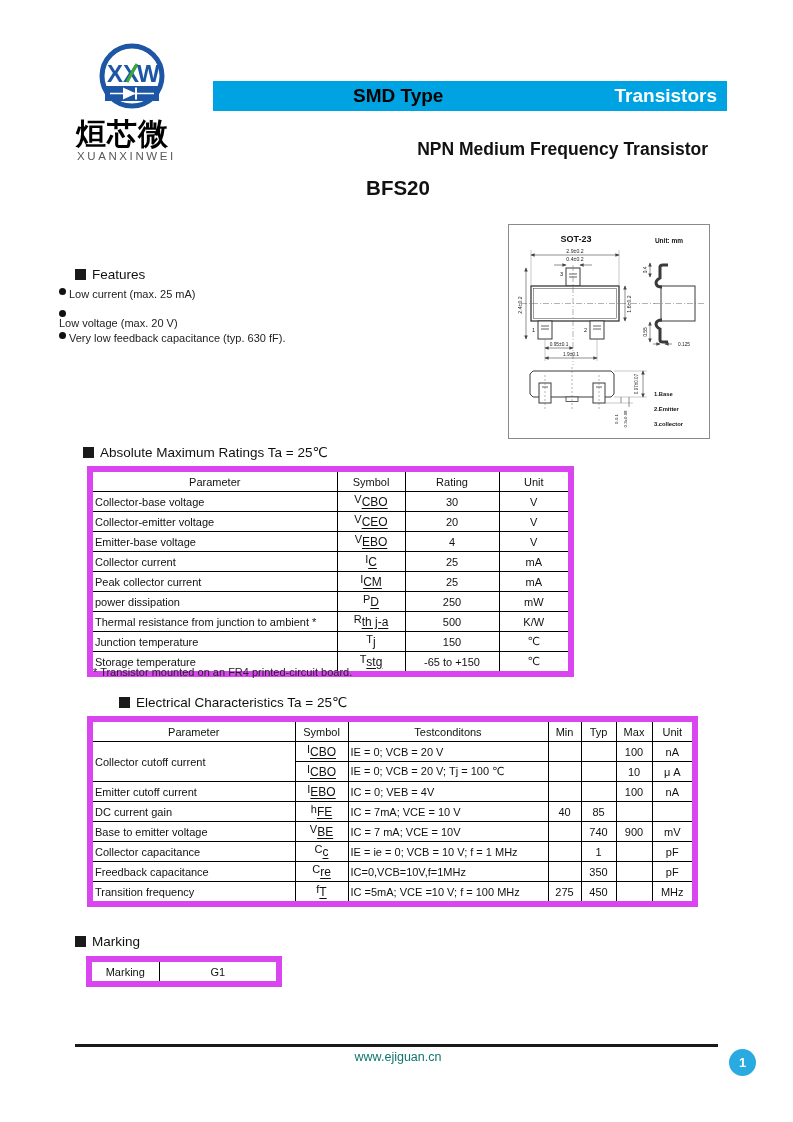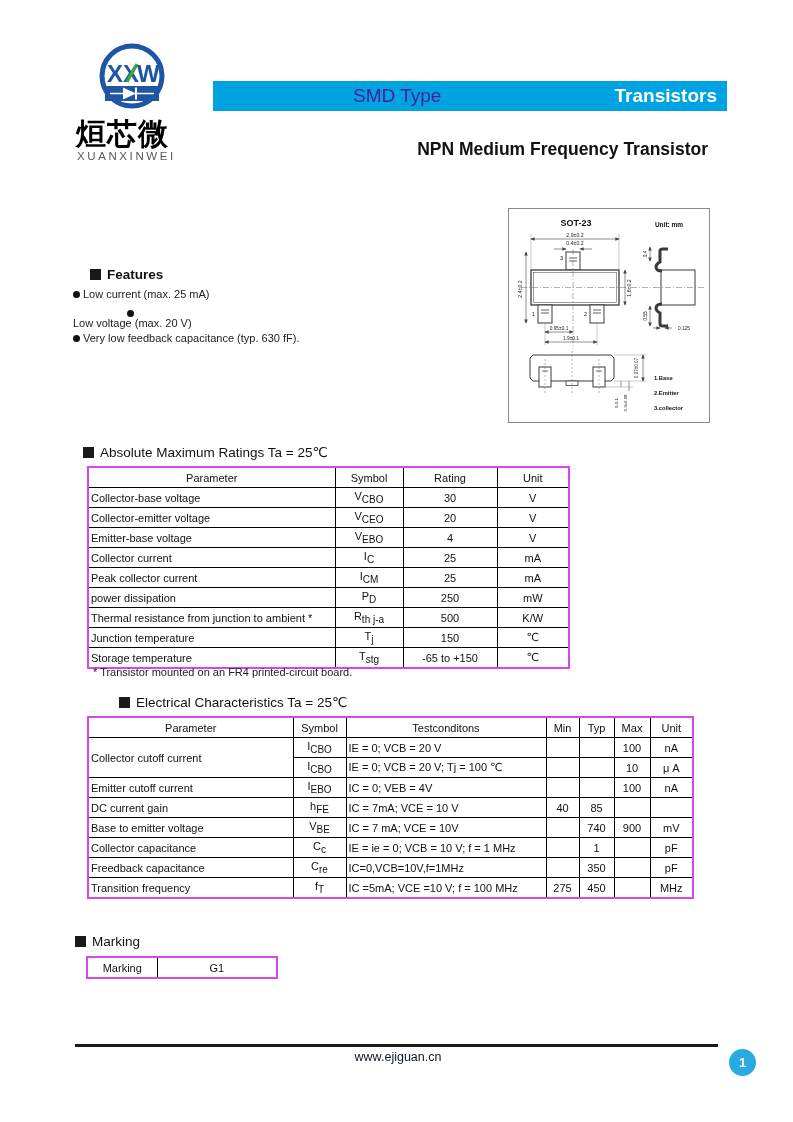--- a/index.html
+++ b/index.html
@@ -6,47 +6,47 @@
   .page{position:relative;width:793px;height:1122px;background:#fff;margin:0 auto;
         font-family:"Liberation Sans","DejaVu Sans",sans-serif;color:#111;overflow:hidden;}
   .abs{position:absolute;}
 
   
   .logo-cn{position:absolute;left:76px;top:114px;width:130px;font-size:30px;font-weight:bold;color:#000;letter-spacing:1px;}
   .logo-en{position:absolute;left:77px;top:150px;font-size:11.5px;color:#595959;letter-spacing:2.6px;}
 
   
   .banner{position:absolute;left:213px;top:81px;width:514px;height:30px;background:#00a3e2;}
-  .banner .bl{position:absolute;left:140px;top:0;line-height:30px;color:#4c1d95;font-size:19px;font-weight:normal;}
+  .banner .bl{position:absolute;left:140px;top:0;line-height:30px;color:#000000;font-size:19px;font-weight:bold;}
   .banner .br{position:absolute;right:10px;top:0;line-height:30px;color:#fff;font-size:19px;font-weight:bold;}
 
   .doc-title{position:absolute;left:88px;top:139px;width:620px;text-align:right;font-size:17.5px;font-weight:bold;}
   .part-no{position:absolute;left:88px;top:176px;width:620px;text-align:center;font-size:20.5px;font-weight:bold;}
 
   
-  .pkg-box{position:absolute;left:508px;top:208px;width:200px;height:213px;border:1px solid #8a8a8a;background:#fff;}
+  .pkg-box{position:absolute;left:508px;top:224px;width:200px;height:213px;border:1px solid #8a8a8a;background:#fff;}
 
   
   .sec{position:absolute;display:flex;align-items:center;font-size:13.5px;color:#111;}
   .sq{width:11px;height:11px;background:#1a1a1a;margin-right:6px;flex:0 0 auto;}
 
-  .feat{position:absolute;left:73px;font-size:11px;color:#222;display:flex;align-items:center;}
+  .feat{position:absolute;left:59px;font-size:11px;color:#222;display:flex;}
   .dot{width:7px;height:7px;border-radius:50%;background:#111;margin-right:3px;flex:0 0 auto;}
 
   table{border-collapse:collapse;table-layout:fixed;font-size:11px;color:#111;background:#fff;}
-  table.bordered{border:2px solid #d946ef;}
+  table.bordered{border:6px solid #d946ef;}
   table.bordered td, table.bordered th{border:1px solid #000;height:19px;padding:0 2px;font-weight:normal;overflow:hidden;white-space:nowrap;}
   td.l{text-align:left;padding-left:4px;}
   td.c, th{text-align:center;}
-  sub{font-size:10px;}
+  sub{font-size:12px;text-decoration:underline;}
   .footnote{position:absolute;left:93px;top:666px;font-size:11px;color:#222;}
 
   
   .foot-line{position:absolute;left:75px;top:1044px;width:643px;height:3px;background:#1a1a1a;}
-  .website{position:absolute;left:88px;top:1050px;width:620px;text-align:center;font-size:12.5px;color:#0f172a;}
+  .website{position:absolute;left:88px;top:1050px;width:620px;text-align:center;font-size:12.5px;color:#0f766e;}
   .page-badge{position:absolute;left:729px;top:1049px;width:27px;height:27px;border-radius:50%;background:#29abe2;
               color:#fff;font-size:13px;font-weight:bold;text-align:center;line-height:27px;}
 </style>
 </head>
 <body>
 
 <div class="page">
 
   <svg class="abs" style="left:97px;top:42px;" width="70" height="72" viewBox="0 0 70 72" aria-hidden="true">
     <circle cx="35" cy="34" r="30" fill="none" stroke="#1d56a5" stroke-width="5"></circle>
@@ -61,20 +61,21 @@
   </svg>
   <div class="logo-cn">烜芯微</div>
   <div class="logo-en">XUANXINWEI</div>
 
   <div class="banner">
     <span class="bl">SMD Type</span>
     <span class="br">Transistors</span>
   </div>
 
   <div class="doc-title">NPN Medium Frequency Transistor</div>
+  <div class="part-no">BFS20</div>
 
   <div class="pkg-box">
     <svg width="198" height="211" viewBox="0 0 198 211">
       <defs>
         <marker id="ah" markerWidth="7" markerHeight="6" refX="6" refY="3" orient="auto-start-reverse">
           <path d="M0,0 L7,3 L0,6 Z" fill="#444"></path>
         </marker>
       </defs>
 
       <text x="67" y="17" text-anchor="middle" font-size="9" font-weight="bold" fill="#111">SOT-23</text>
@@ -151,21 +152,21 @@
       <line x1="120" y1="172" x2="120" y2="182" stroke="#444" stroke-width="0.6"></line>
       <text x="109" y="194" text-anchor="middle" font-size="4.4" fill="#222" transform="rotate(-90 109 194)">0-0.1</text>
       <text x="117.5" y="194" text-anchor="middle" font-size="4.4" fill="#222" transform="rotate(-90 117.5 194)">0.3±0.08</text>
 
       <text x="145" y="171" font-size="5.8" font-weight="bold" fill="#111">1.Base</text>
       <text x="145" y="186" font-size="5.8" font-weight="bold" fill="#111">2.Emitter</text>
       <text x="145" y="201" font-size="5.8" font-weight="bold" fill="#111">3.collector</text>
     </svg>
   </div>
 
-  <div class="sec" style="left:90px;top:267px;font-weight:bold;">
+  <div class="sec" style="left:75px;top:267px;">
     <span class="sq"></span>
     <span>Features</span>
   </div>
   <div class="feat" style="top:288px;">
     <span class="dot"></span>
     <span>Low current (max. 25 mA)</span>
   </div>
   <div class="feat" style="top:310px;flex-direction:column;">
     <span class="dot"></span>
     <span>Low voltage (max. 20 V)</span>

